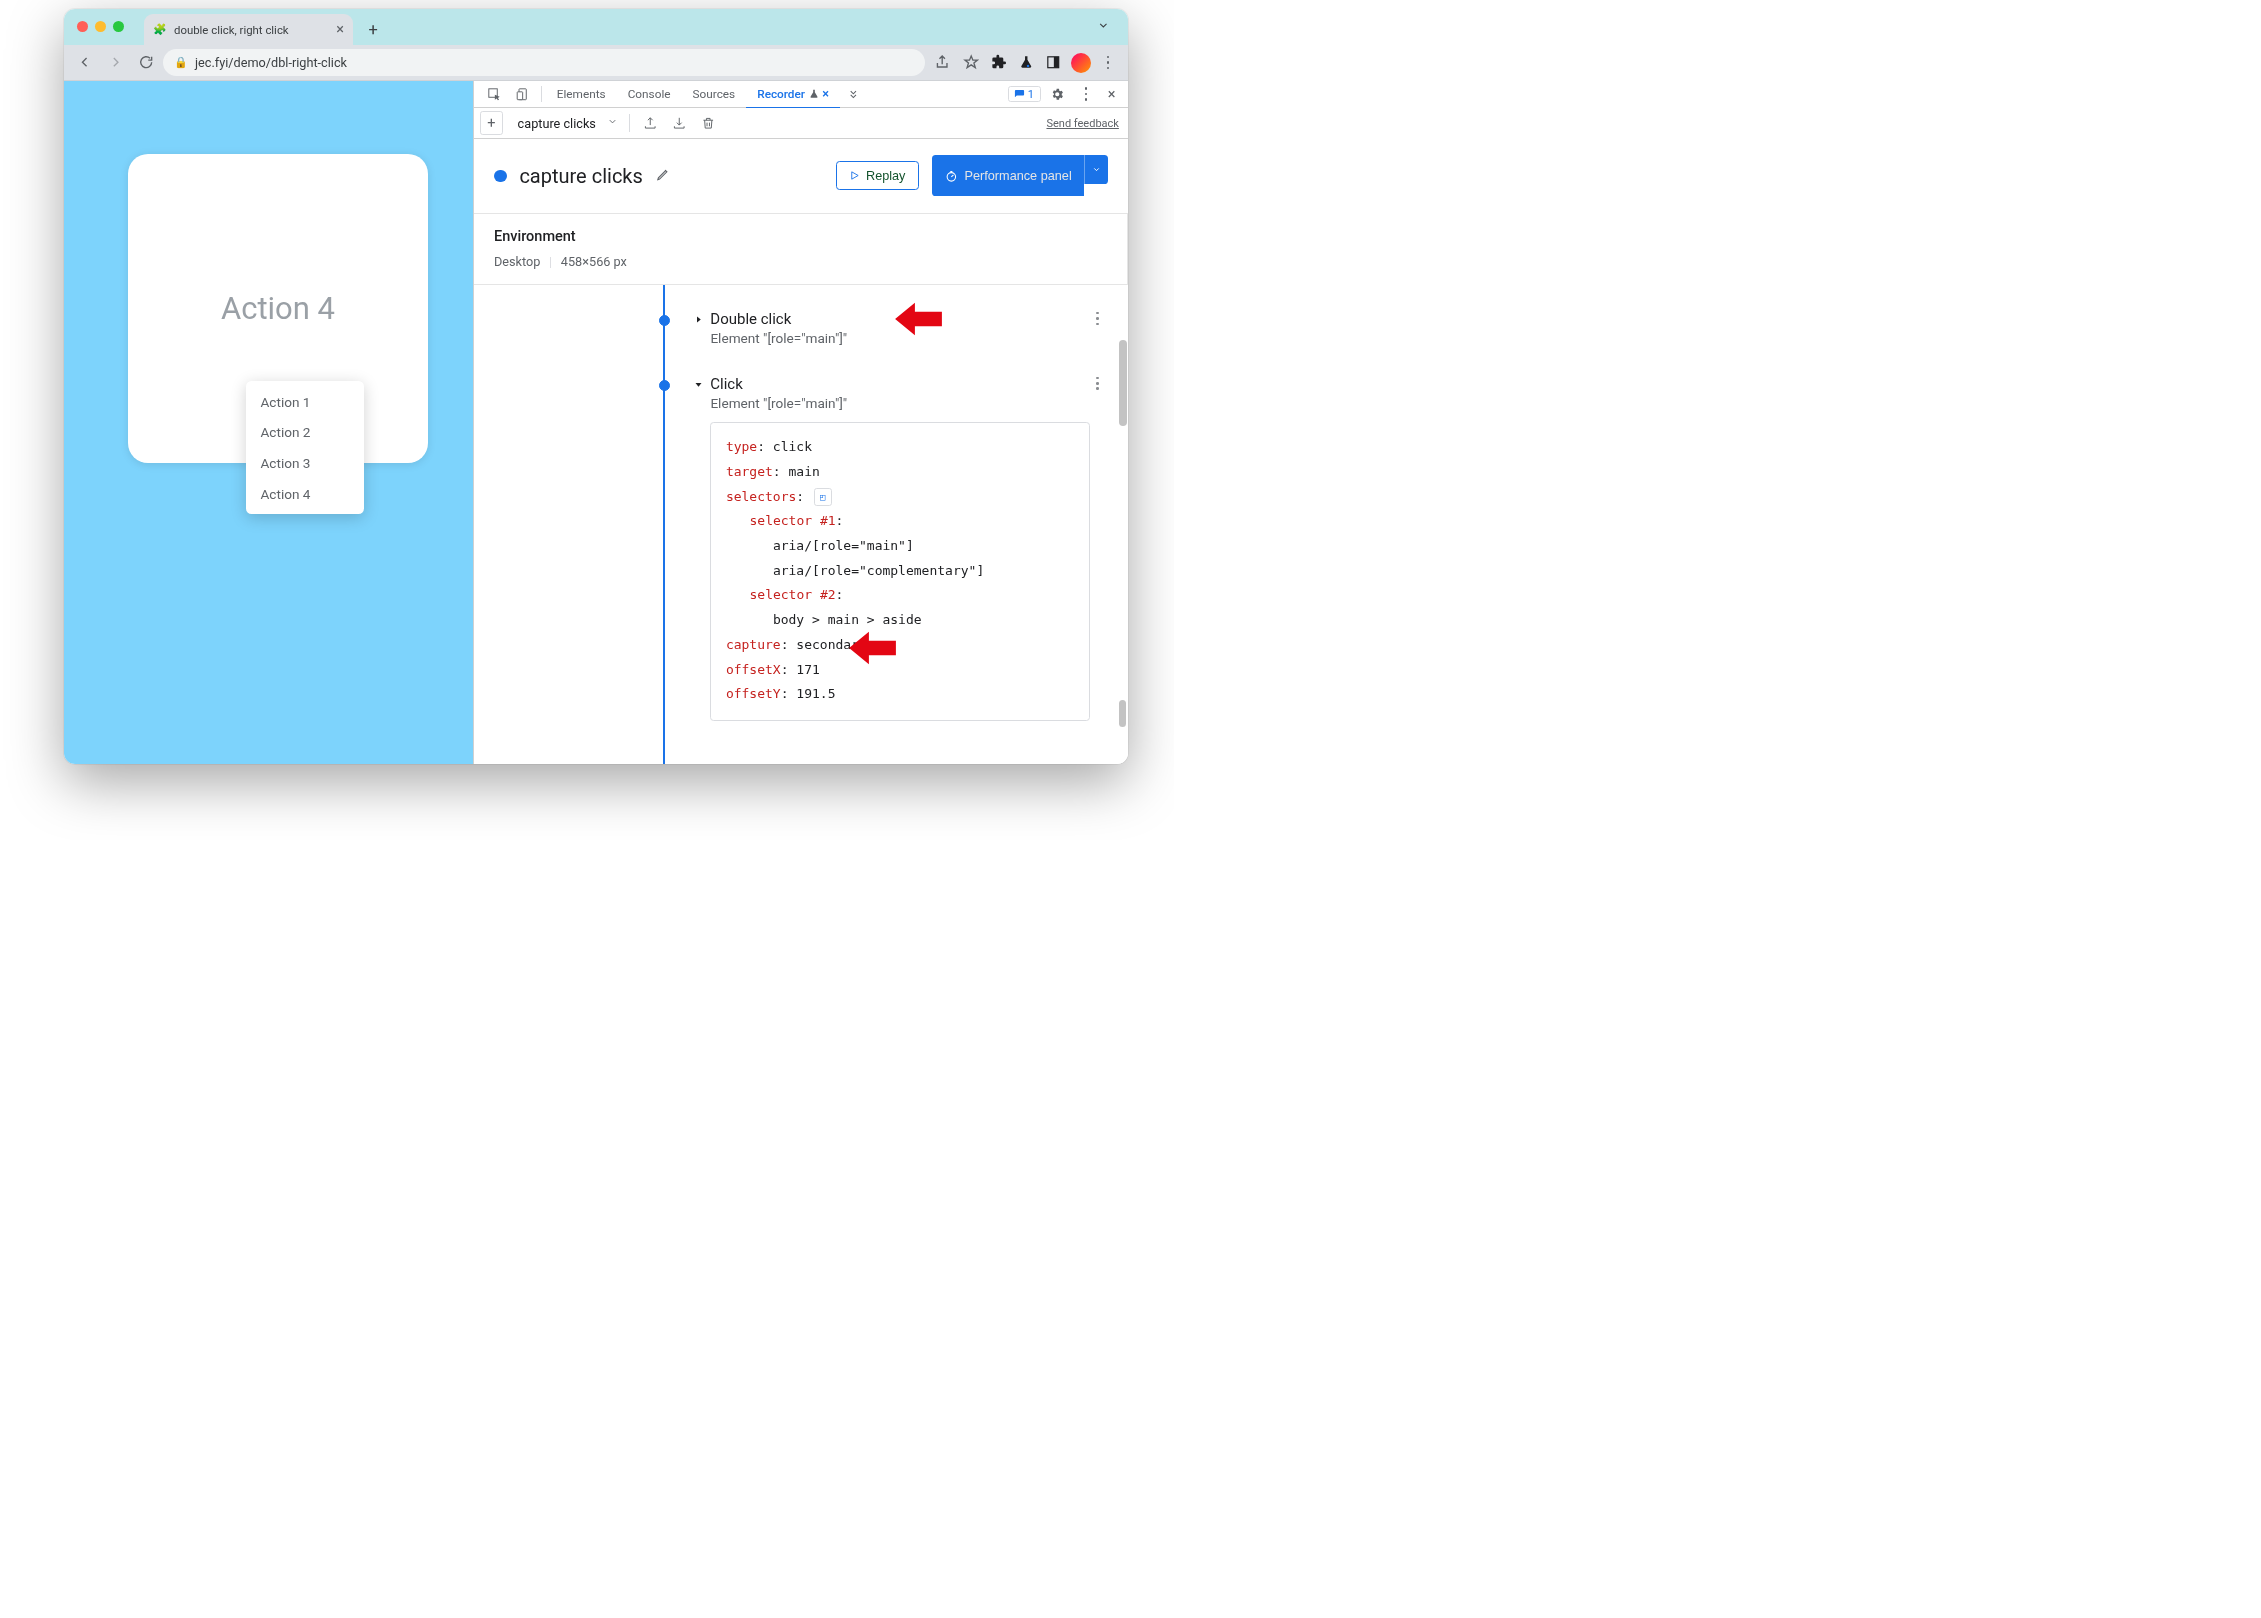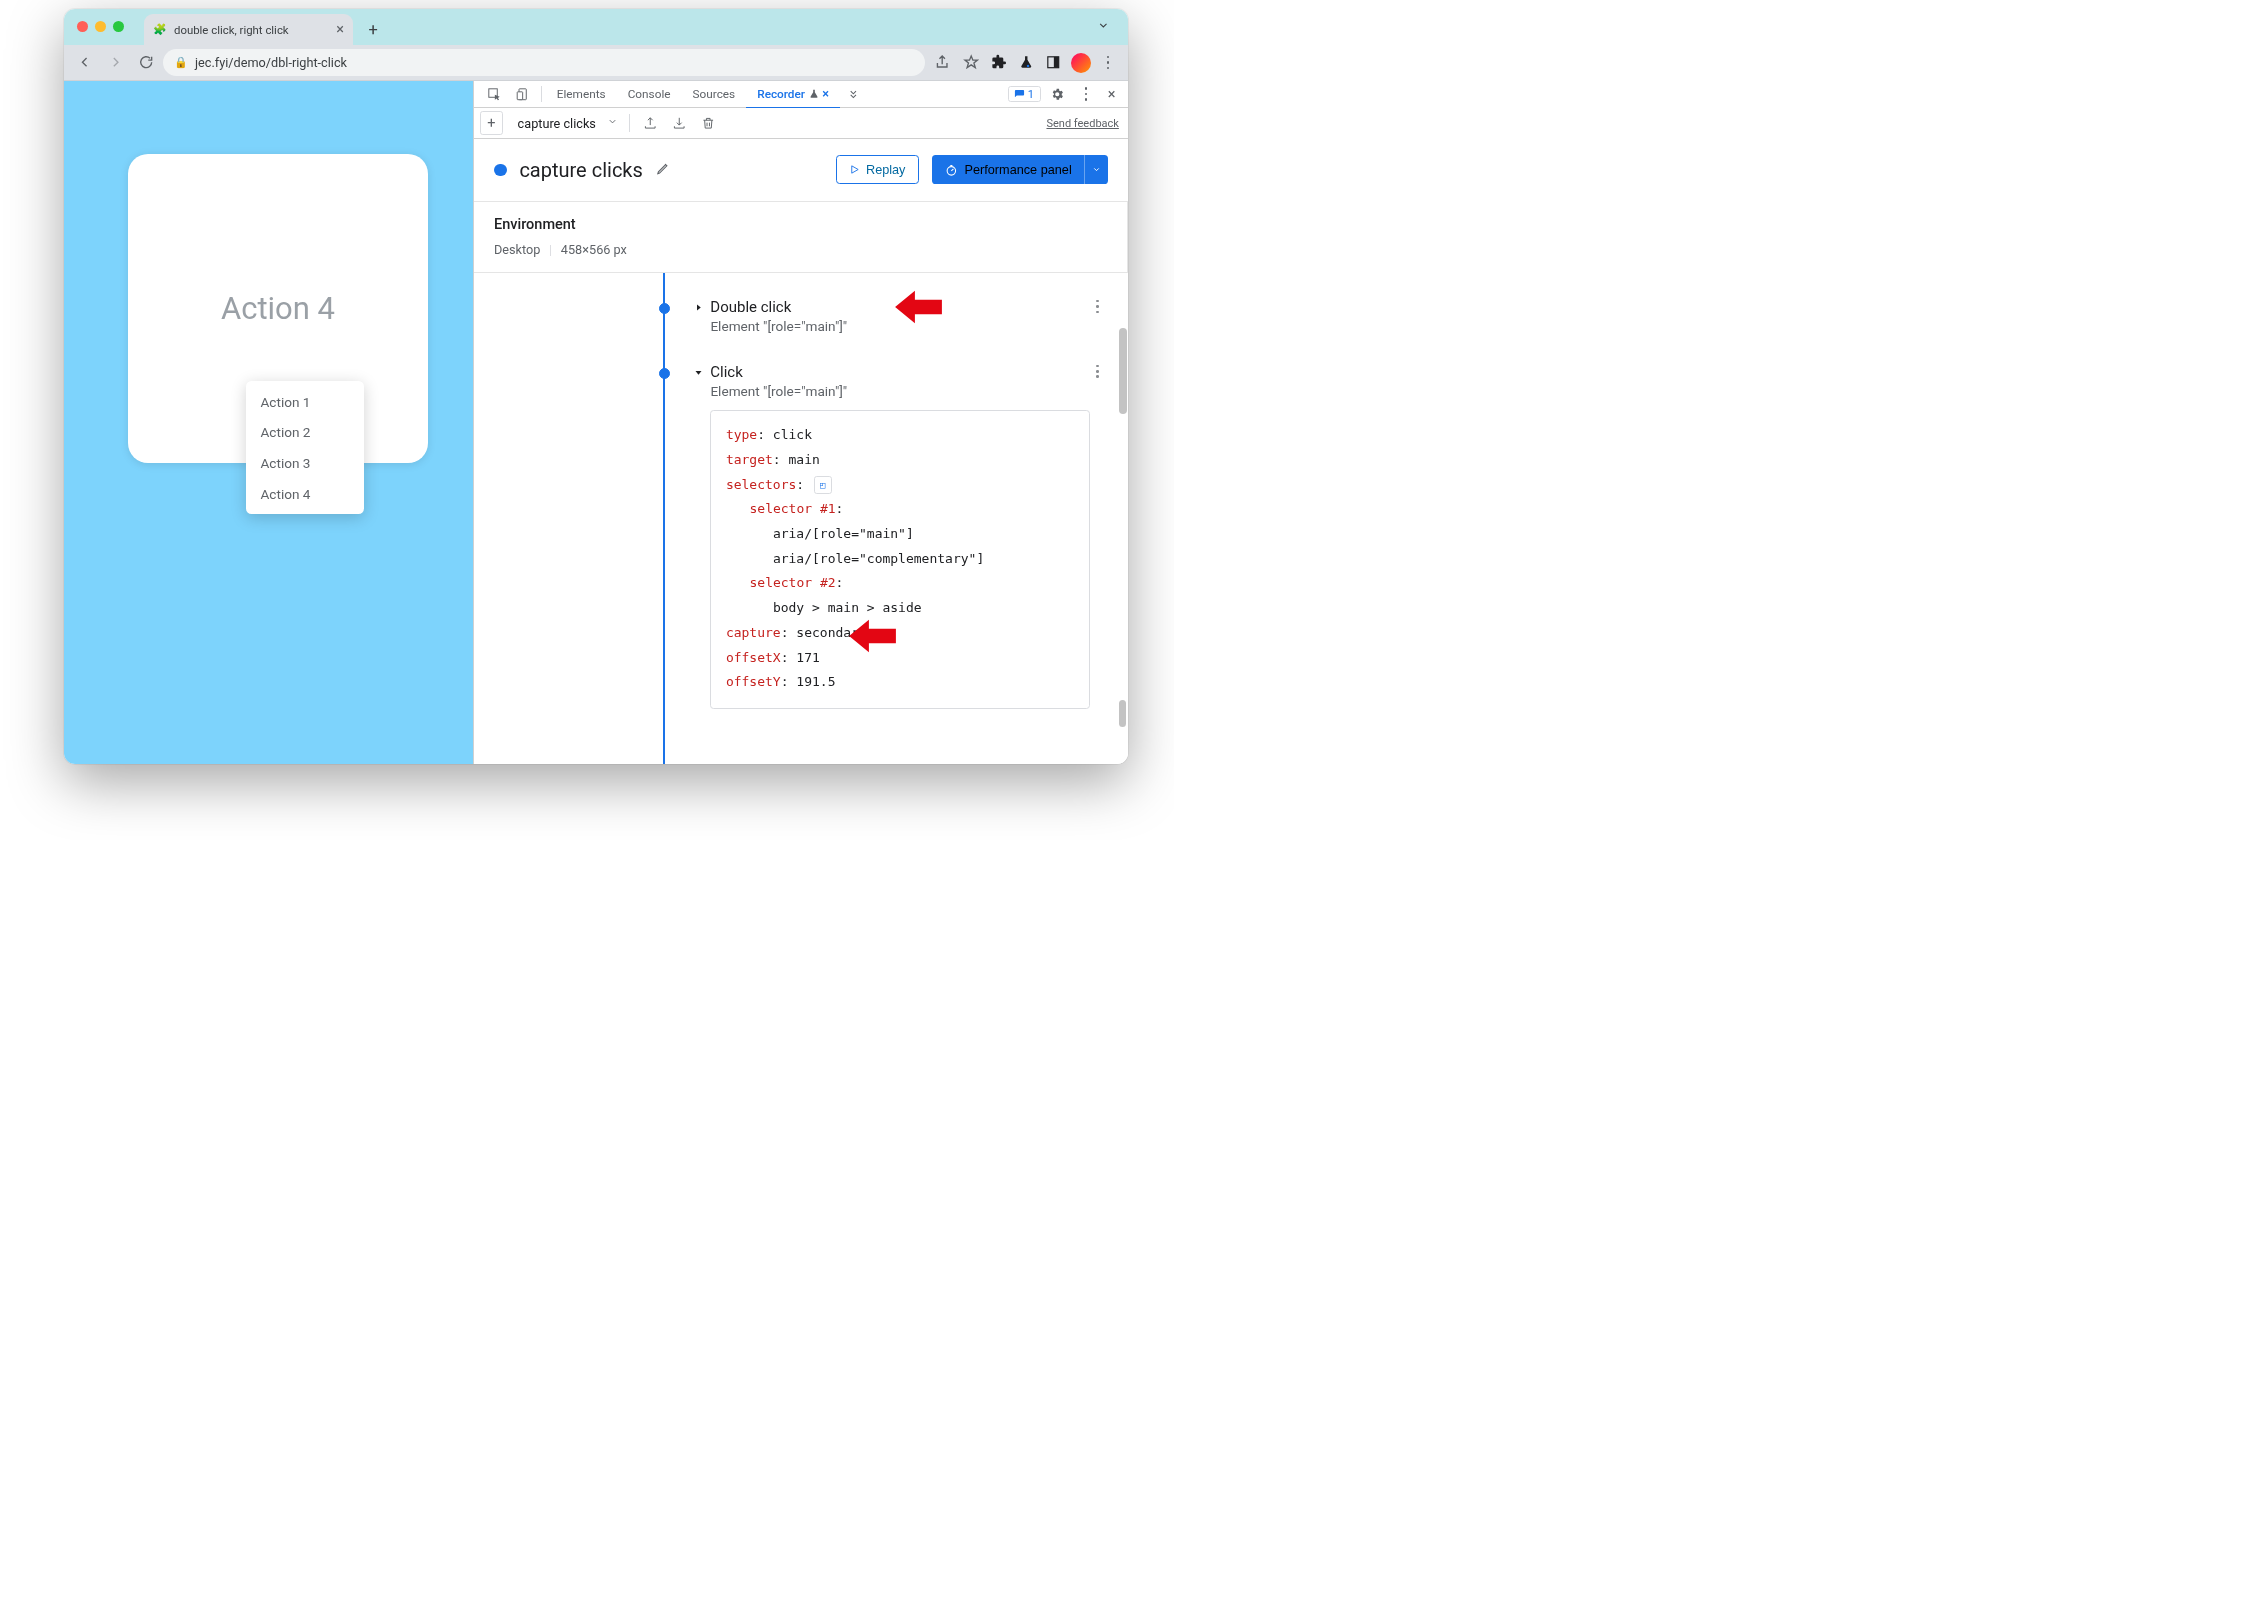--- a/index.html
+++ b/index.html
@@ -170,23 +170,23 @@
 
   .rec-header{
     padding: 16.4px 20px 16.4px 20px;
     border-bottom: 0.9px solid #e5e5e5;
     display:flex;align-items:center;gap:12.7px;
   }
   .blue-dot{width:12.7px;height:12.7px;border-radius:50%;background:#1a73e8;}
   .rec-title{font-size:20px;font-weight:400;color:#202124;}
   .pencil{color:#5f6368;}
   .rec-header .spacer{flex:1;}
-  .replay-btn{border:0.9px solid #1a73e8;color:#0369a1;background:#fff;border-radius:3.6px;height:29px;padding:0 12.7px;display:flex;align-items:center;gap:5.5px;font-size:12.7px;}
+  .replay-btn{border:0.9px solid #1a73e8;color:#14532d;background:#fff;border-radius:3.6px;height:29px;padding:0 12.7px;display:flex;align-items:center;gap:5.5px;font-size:12.7px;}
   .perf-group{display:flex;}
-  .perf-btn{background:#1a73e8;color:#000000;border:none;height:29px;padding:0 12.7px;border-radius:3.6px 0 0 3.6px;display:flex;align-items:center;gap:7.3px;font-size:12.7px;}
+  .perf-btn{background:#1a73e8;color:#e5e5e5;border:none;height:41px;padding:0 12.7px;border-radius:3.6px 0 0 3.6px;display:flex;align-items:center;gap:7.3px;font-size:12.7px;}
   .perf-drop{background:#1a73e8;color:#fff;border:none;border-left:0.9px solid rgba(255,255,255,0.35);height:29px;width:23.6px;border-radius:0 3.6px 3.6px 0;display:flex;align-items:center;justify-content:center;}
 
   .settings-row{
     display:flex;
     border-bottom:0.9px solid #e5e5e5;
   }
   .settings-col{flex:1;padding:14.5px 20px;}
   .settings-col:first-child{border-right:0.9px solid #e5e5e5;}
   .sc-title{font-size:14.5px;font-weight:500;color:#202124;display:flex;align-items:center;gap:7.3px;}
   .sc-sub{margin-top:9px;font-size:12.7px;color:#5f6368;}

